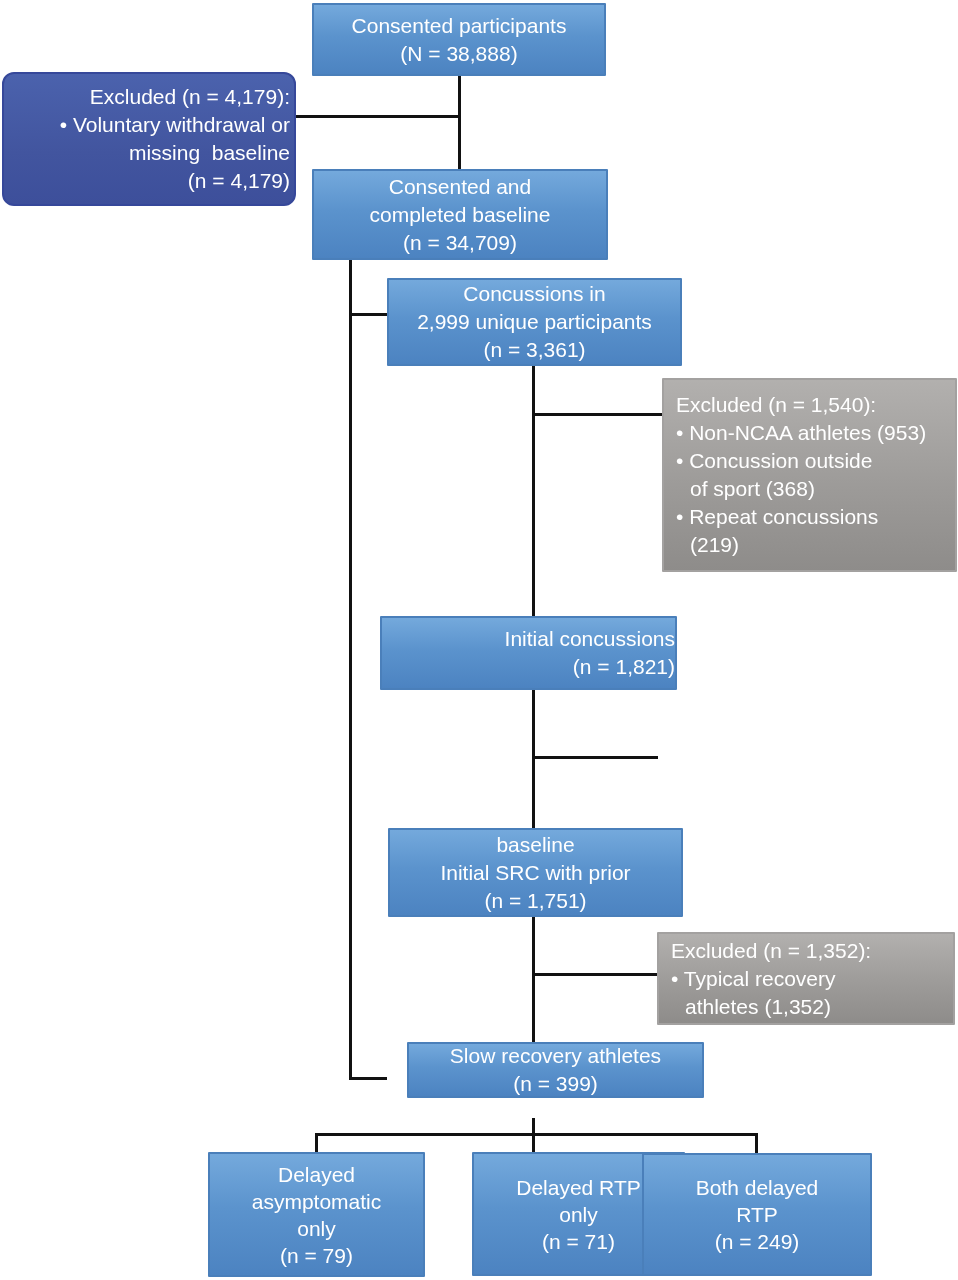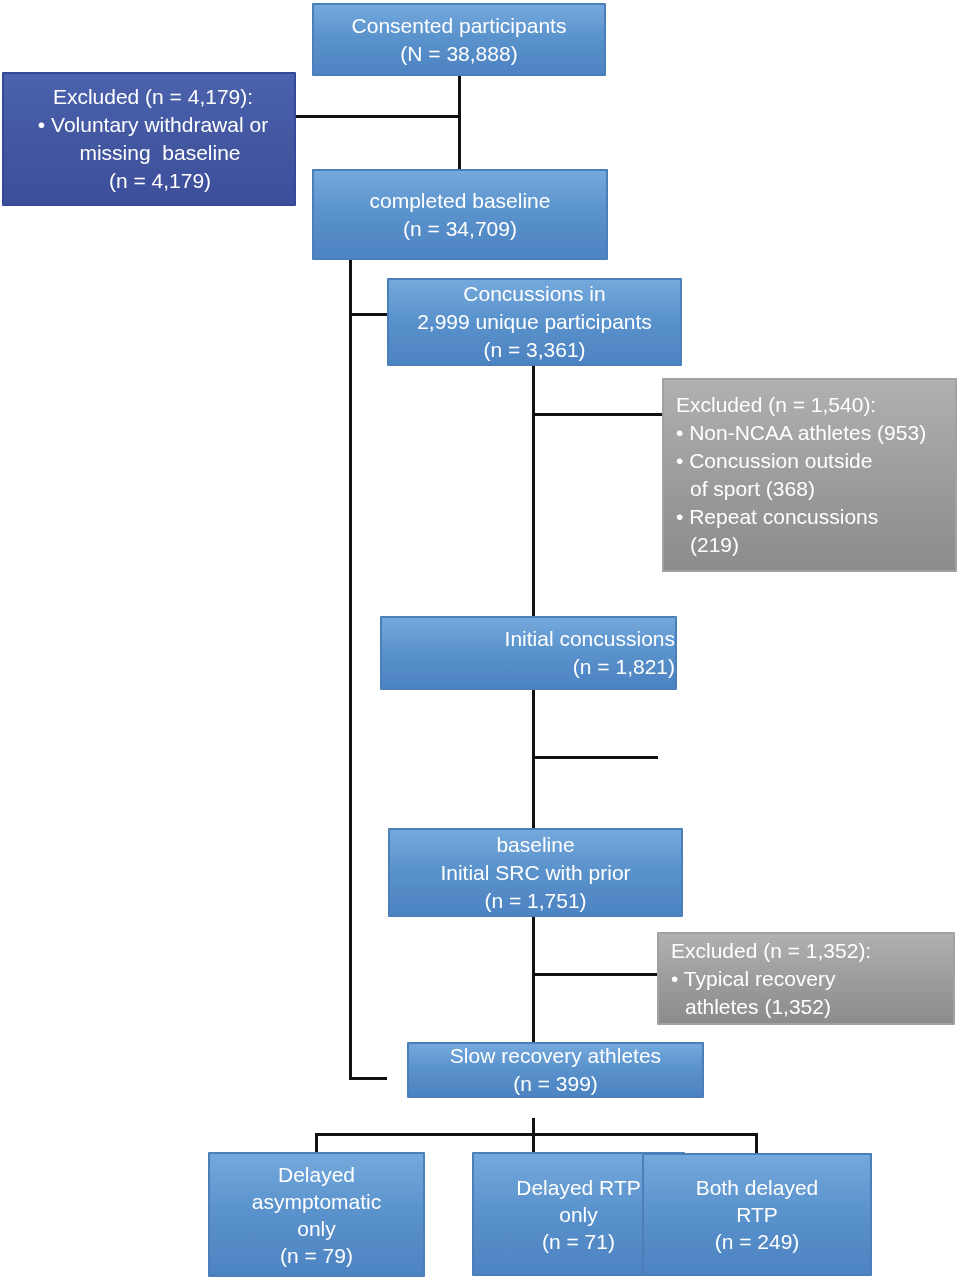--- a/index.html
+++ b/index.html
@@ -24,22 +24,22 @@
   .box .line { white-space: pre-wrap; }
   .blue {
     background: linear-gradient(180deg, #74a9dc 0%, #5b93cd 45%, #4c83c1 100%);
     border: 2px solid #4a7fba;
     text-align: center;
     border-radius: 1px;
   }
   .dark {
     background: linear-gradient(180deg, #4b62ad 0%, #42559f 60%, #3d4f9b 100%);
     border: 2px solid #36489a;
-    text-align: center;
-    border-radius: 1px;
+    text-align: right;
+    border-radius: 12px;
   }
   .gray {
     background: linear-gradient(180deg, #b2b0ae 0%, #9d9b99 55%, #8e8c8a 100%);
     border: 2px solid #a3a1a0;
     text-align: left;
     border-radius: 1px;
   }
   .dark .line, .gray .line { padding-left: 12px; padding-right: 4px; }
   .dark .cont, .gray .cont { padding-left: 26px; }
   .conn { position: absolute; background: #111111; }
@@ -73,20 +73,21 @@
   </div>
 
   <div class="box dark" style="left:2px; top:72px; width:294px; height:134px;">
     <div class="line">Excluded (n = 4,179):</div>
     <div class="line">• Voluntary withdrawal or</div>
     <div class="line cont">missing  baseline</div>
     <div class="line cont">(n = 4,179)</div>
   </div>
 
   <div class="box blue" style="left:312px; top:169px; width:296px; height:91px;">
+    <div class="line">Consented and</div>
     <div class="line">completed baseline</div>
     <div class="line">(n = 34,709)</div>
   </div>
 
   <div class="box blue" style="left:387px; top:278px; width:295px; height:88px;">
     <div class="line">Concussions in</div>
     <div class="line">2,999 unique participants</div>
     <div class="line">(n = 3,361)</div>
   </div>
 

